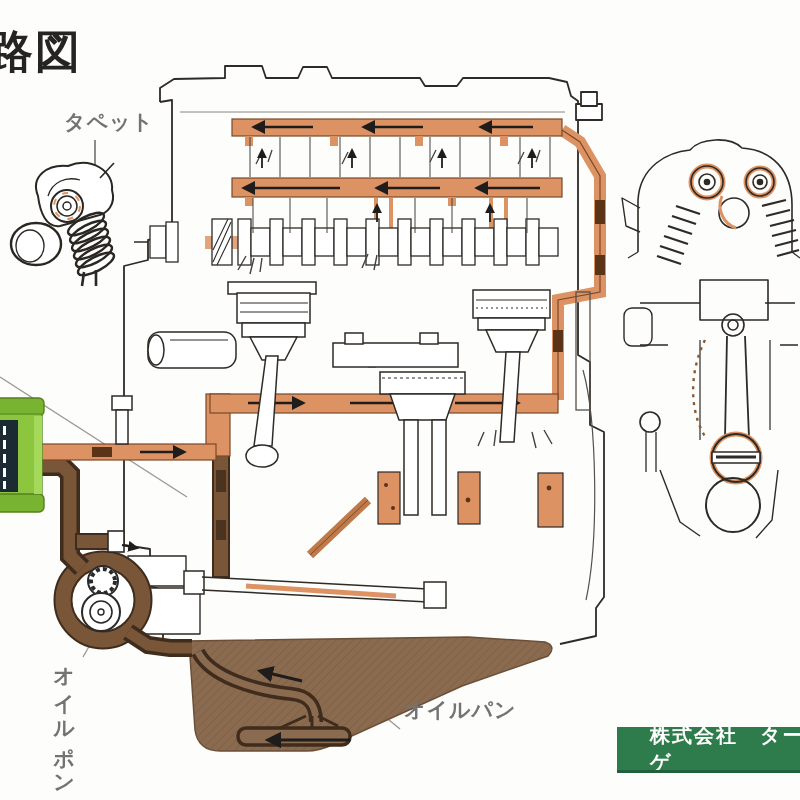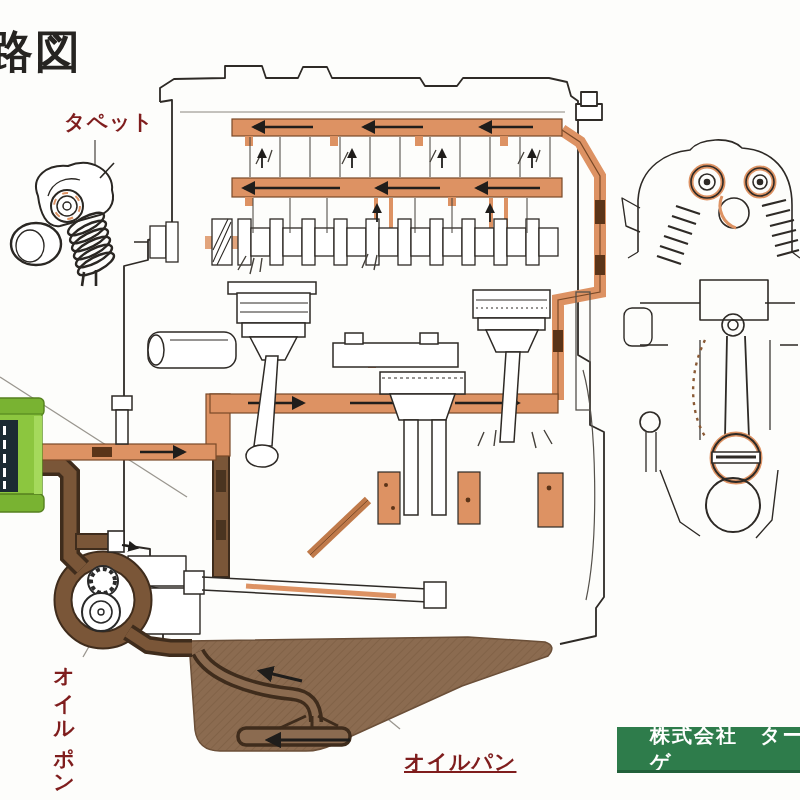--- a/index.html
+++ b/index.html
@@ -1,25 +1,25 @@
 <!DOCTYPE html>
 <html><head>
 <meta charset="utf-8">
 <style>
   html,body{margin:0;padding:0;}
   body{width:800px;height:800px;overflow:hidden;background:#fdfdfb;
        font-family:"DejaVu Sans",sans-serif;}
   #stage{position:relative;width:649px;height:800px;}
   #stage svg{position:absolute;left:0;top:0;}
-  .jp{position:absolute;color:#7f1d1d;white-space:nowrap;}
+  .jp{position:absolute;color:#737373;white-space:nowrap;}
   .t-title{left:-12px;top:22px;font-size:45px;font-weight:bold;letter-spacing:2px;color:#262421;}
   .t-tappet{left:64px;top:108px;font-size:21px;font-weight:600;letter-spacing:1px;}
   .t-pump{left:50px;top:652px;font-size:21px;font-weight:600;writing-mode:vertical-rl;
           text-orientation:upright;letter-spacing:3px;}
-  .t-pan{left:404px;top:748px;font-size:21px;font-weight:600;letter-spacing:1px;text-decoration:underline;}
+  .t-pan{left:404px;top:696px;font-size:21px;font-weight:600;letter-spacing:1px;}
   .band{position:absolute;left:617px;top:727px;width:190px;height:43px;background:#2e7c4b;
         border-bottom:3px solid #21603a;display:flex;align-items:center;overflow:hidden;}
   .band span{color:#ffffff;font-size:20px;font-weight:bold;letter-spacing:2px;padding-left:33px;}
 </style>
 </head>
 <body>
 
 <div id="stage">
 
 <svg width="800" height="800" viewBox="0 0 800 800">

